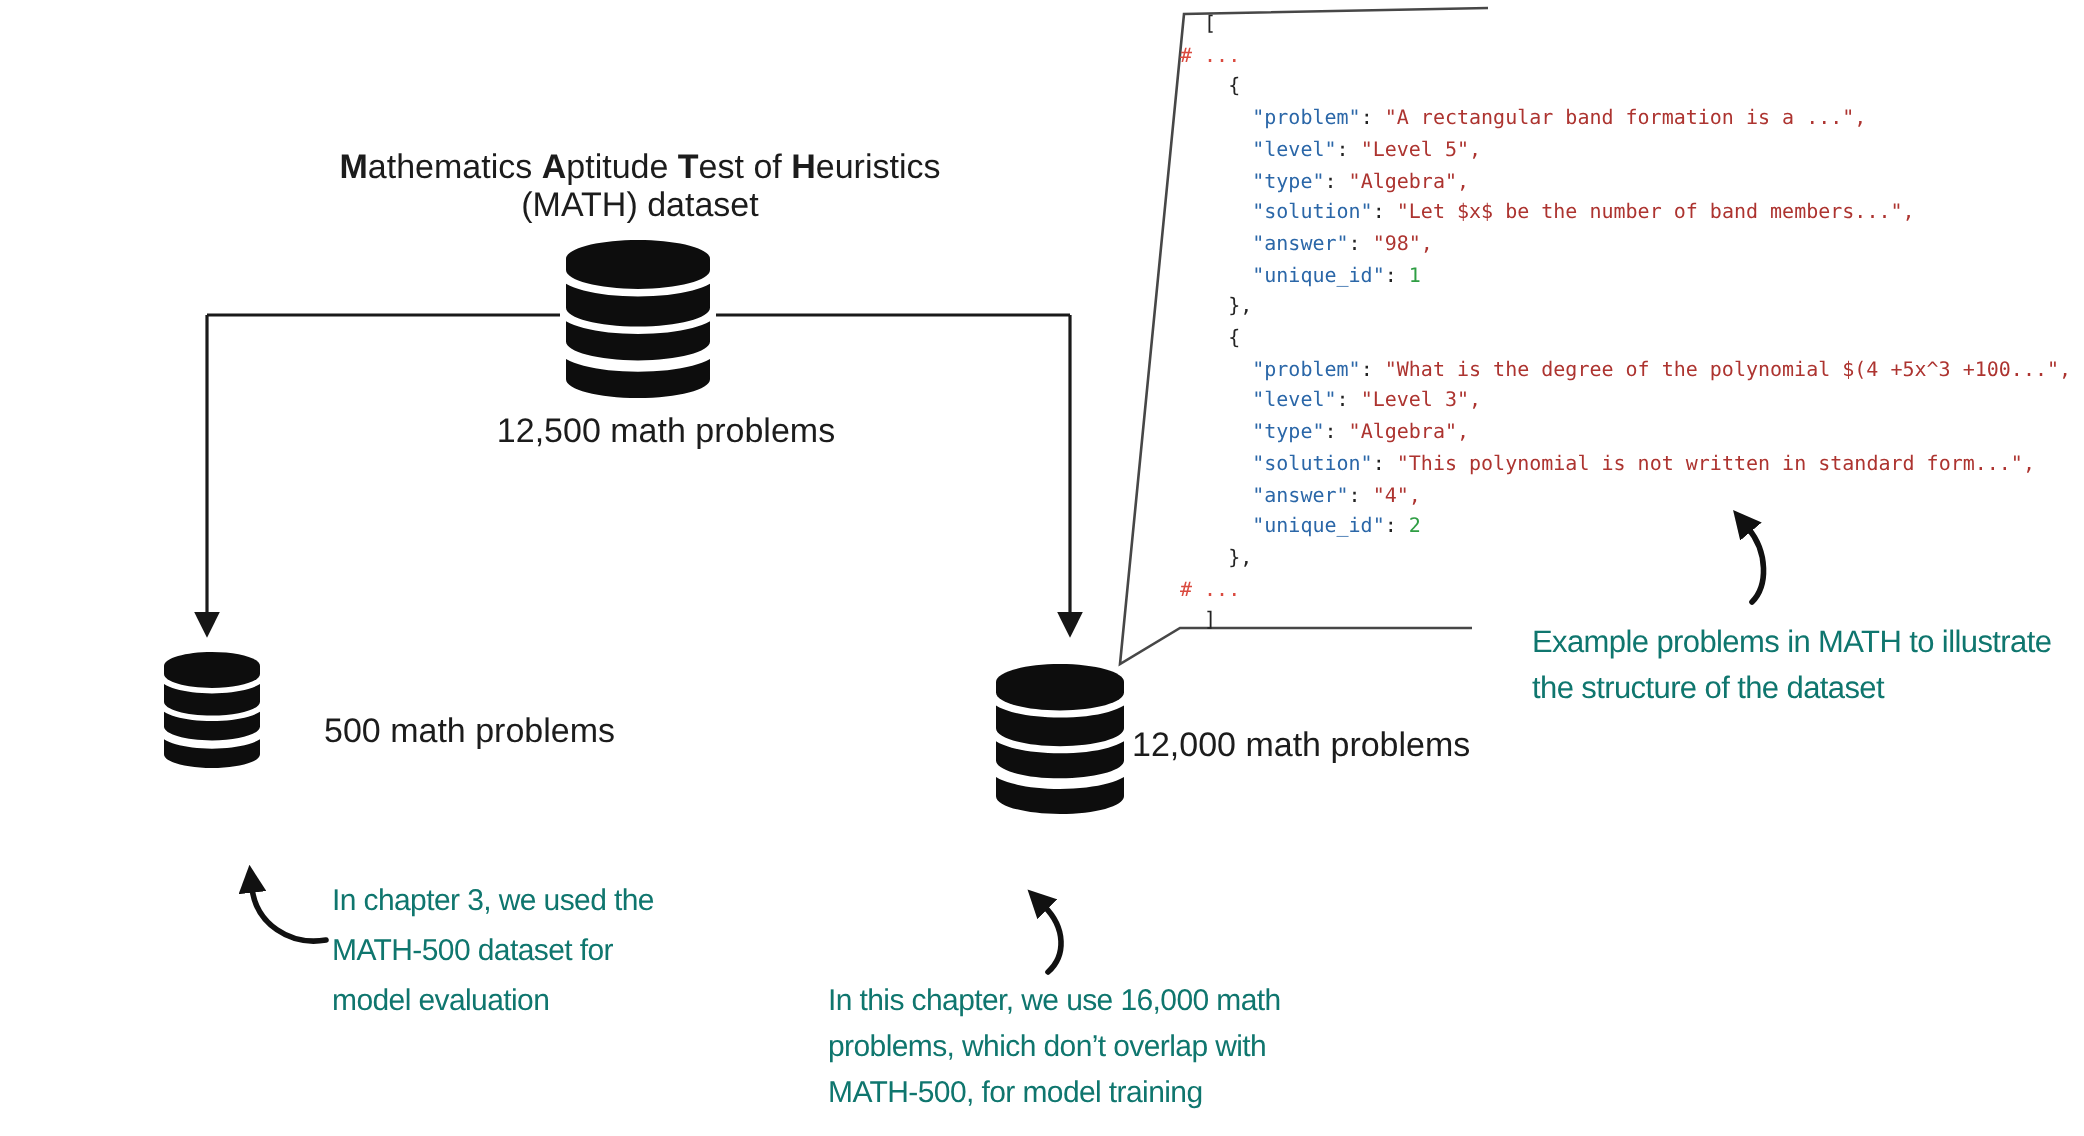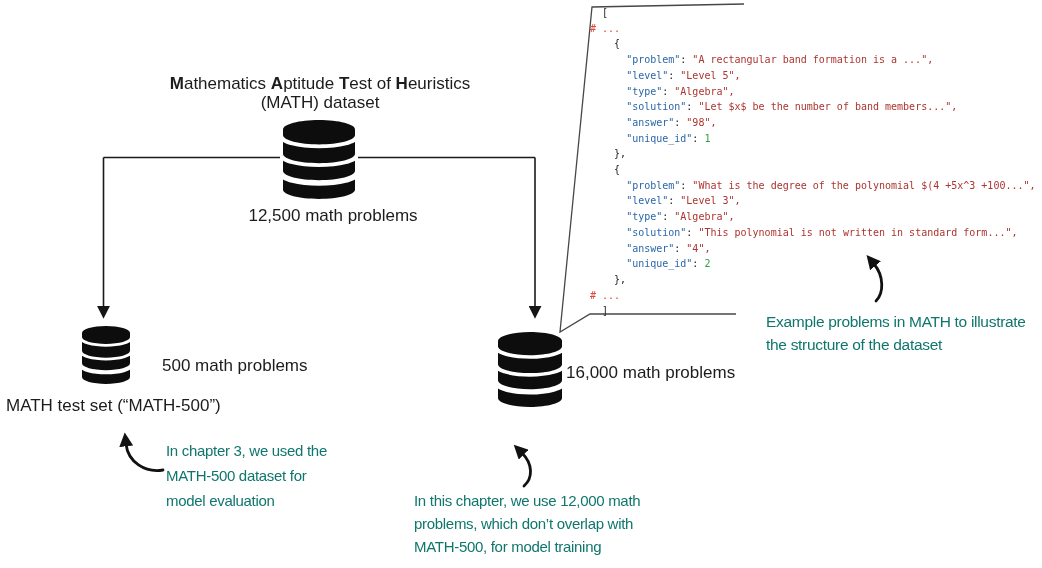--- a/index.html
+++ b/index.html
@@ -97,38 +97,37 @@
     <svg width="48" height="58" viewBox="0 0 448 672" preserveAspectRatio="none">
       <g fill="#0d0d0d">
         <path d="M448 80v48c0 44.2-100.3 80-224 80S0 172.2 0 128V80C0 35.8 100.3 0 224 0S448 35.8 448 80z"></path>
         <path d="M393.2 214.7c20.8-7.4 39.9-16.9 54.8-28.6V288c0 44.2-100.3 80-224 80S0 332.2 0 288V186.1c14.9 11.8 34 21.2 54.8 28.6C99.7 230.7 159.5 240 224 240s124.3-9.3 169.2-25.3z"></path>
         <path d="M0 346.1c14.9 11.8 34 21.2 54.8 28.6C99.7 390.7 159.5 400 224 400s124.3-9.3 169.2-25.3c20.8-7.4 39.9-16.9 54.8-28.6V432c0 44.2-100.3 80-224 80S0 476.2 0 432V346.1z"></path>
         <path d="M0 506.1c14.9 11.8 34 21.2 54.8 28.6C99.7 550.7 159.5 560 224 560s124.3-9.3 169.2-25.3c20.8-7.4 39.9-16.9 54.8-28.6V592c0 44.2-100.3 80-224 80S0 636.2 0 592V506.1z"></path>
       </g>
     </svg>
   </div>
   <div class="label lbl-test-count">500 math problems</div>
-  <div class="label lbl-test-name">MATH test set (“MATH-500”)</div>
 
   <div class="db db-train">
     <svg width="64" height="75" viewBox="0 0 448 672" preserveAspectRatio="none">
       <g fill="#0d0d0d">
         <path d="M448 80v48c0 44.2-100.3 80-224 80S0 172.2 0 128V80C0 35.8 100.3 0 224 0S448 35.8 448 80z"></path>
         <path d="M393.2 214.7c20.8-7.4 39.9-16.9 54.8-28.6V288c0 44.2-100.3 80-224 80S0 332.2 0 288V186.1c14.9 11.8 34 21.2 54.8 28.6C99.7 230.7 159.5 240 224 240s124.3-9.3 169.2-25.3z"></path>
         <path d="M0 346.1c14.9 11.8 34 21.2 54.8 28.6C99.7 390.7 159.5 400 224 400s124.3-9.3 169.2-25.3c20.8-7.4 39.9-16.9 54.8-28.6V432c0 44.2-100.3 80-224 80S0 476.2 0 432V346.1z"></path>
         <path d="M0 506.1c14.9 11.8 34 21.2 54.8 28.6C99.7 550.7 159.5 560 224 560s124.3-9.3 169.2-25.3c20.8-7.4 39.9-16.9 54.8-28.6V592c0 44.2-100.3 80-224 80S0 636.2 0 592V506.1z"></path>
       </g>
     </svg>
   </div>
-  <div class="label lbl-train-count">16,000 math problems</div>
+  <div class="label lbl-train-count">12,000 math problems</div>
 
   <pre class="code"><div><span class="tok-p">  [</span></div><div><span class="tok-c"># ...</span></div><div><span class="tok-p">    {</span></div><div><span class="tok-p">      </span><span class="tok-k">"problem"</span><span class="tok-p">: </span><span class="tok-v">"A rectangular band formation is a ...",</span></div><div><span class="tok-p">      </span><span class="tok-k">"level"</span><span class="tok-p">: </span><span class="tok-v">"Level 5",</span></div><div><span class="tok-p">      </span><span class="tok-k">"type"</span><span class="tok-p">: </span><span class="tok-v">"Algebra",</span></div><div><span class="tok-p">      </span><span class="tok-k">"solution"</span><span class="tok-p">: </span><span class="tok-v">"Let $x$ be the number of band members...",</span></div><div><span class="tok-p">      </span><span class="tok-k">"answer"</span><span class="tok-p">: </span><span class="tok-v">"98",</span></div><div><span class="tok-p">      </span><span class="tok-k">"unique_id"</span><span class="tok-p">: </span><span class="tok-n">1</span></div><div><span class="tok-p">    },</span></div><div><span class="tok-p">    {</span></div><div><span class="tok-p">      </span><span class="tok-k">"problem"</span><span class="tok-p">: </span><span class="tok-v">"What is the degree of the polynomial $(4 +5x^3 +100...",</span></div><div><span class="tok-p">      </span><span class="tok-k">"level"</span><span class="tok-p">: </span><span class="tok-v">"Level 3",</span></div><div><span class="tok-p">      </span><span class="tok-k">"type"</span><span class="tok-p">: </span><span class="tok-v">"Algebra",</span></div><div><span class="tok-p">      </span><span class="tok-k">"solution"</span><span class="tok-p">: </span><span class="tok-v">"This polynomial is not written in standard form...",</span></div><div><span class="tok-p">      </span><span class="tok-k">"answer"</span><span class="tok-p">: </span><span class="tok-v">"4",</span></div><div><span class="tok-p">      </span><span class="tok-k">"unique_id"</span><span class="tok-p">: </span><span class="tok-n">2</span></div><div><span class="tok-p">    },</span></div><div><span class="tok-c"># ...</span></div><div><span class="tok-p">  ]</span></div></pre>
 
   <div class="note note-test">In chapter 3, we used the
 MATH-500 dataset for
 model evaluation</div>
-  <div class="note note-train">In this chapter, we use 12,000 math
+  <div class="note note-train">In this chapter, we use 16,000 math
 problems, which don’t overlap with
 MATH-500, for model training</div>
   <div class="note note-example">Example problems in MATH to illustrate
 the structure of the dataset</div>
 
 </div>
 
 </body></html>

